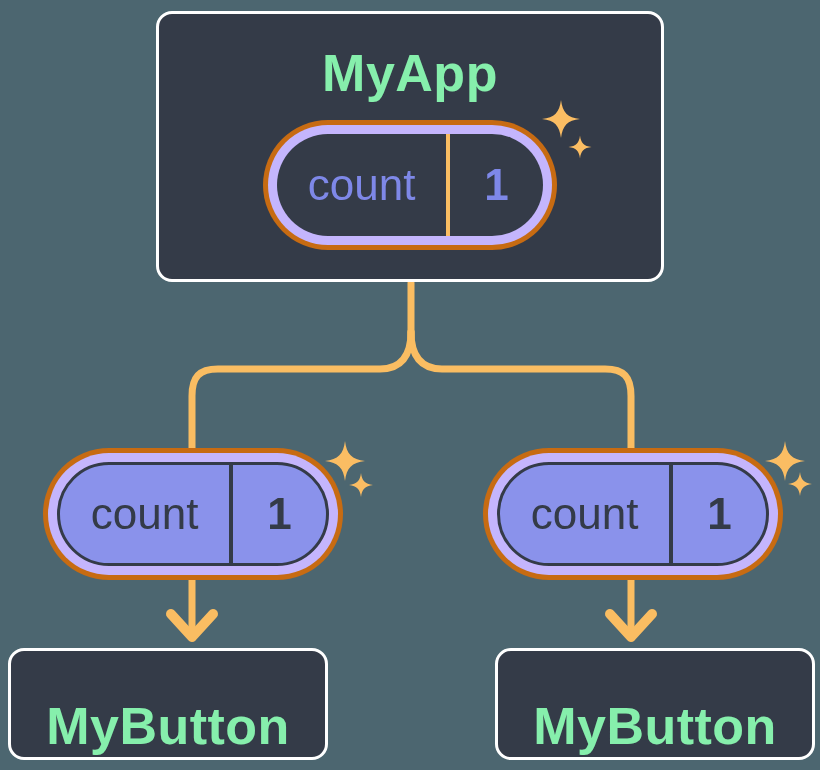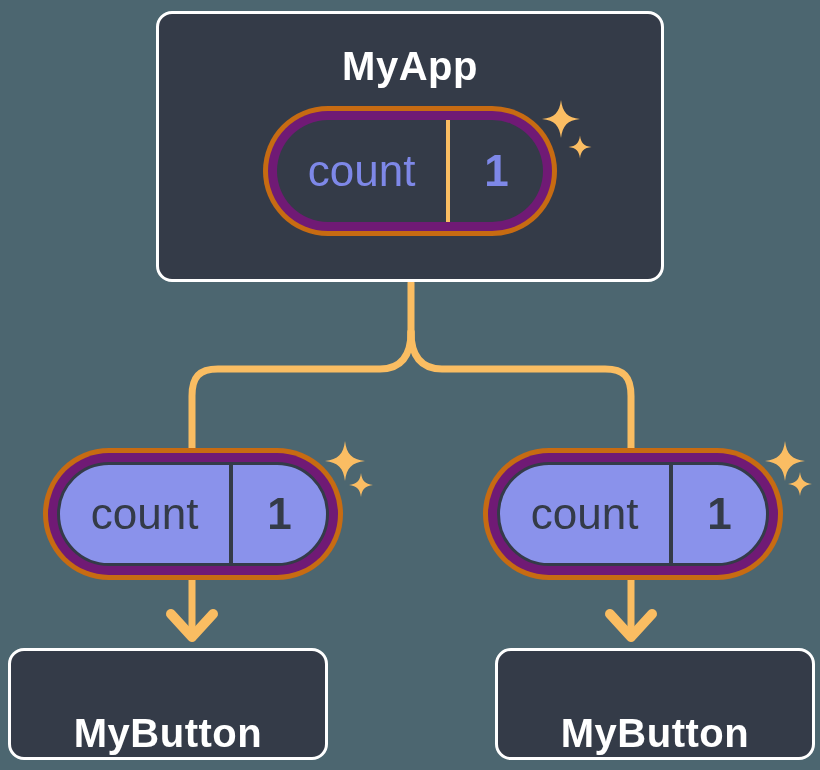--- a/index.html
+++ b/index.html
@@ -34,22 +34,22 @@
   }
   .root-node {
     left: 156px; top: 11px;
     width: 508px; height: 271px;
     display: flex;
     flex-direction: column;
     align-items: center;
     padding-top: 28px;
   }
   .node-title {
-    color: #ffffff;
-    font-size: 40px;
+    color: #86efac;
+    font-size: 52px;
     font-weight: 700;
     line-height: 1.2;
     letter-spacing: 0.5px;
   }
   .leaf-node {
     display: flex;
     align-items: flex-end;
     justify-content: center;
   }
   .leaf-left  { left: 8px;   top: 648px; width: 320px; height: 112px; }
@@ -57,21 +57,21 @@
 
   
   .pill {
     box-sizing: border-box;
     background: #C76B12;
     border-radius: 999px;
     padding: 5px;
   }
   .pill-mid {
     box-sizing: border-box;
-    background: #701a75;
+    background: #c4b5fd;
     border-radius: 999px;
     padding: 9px;
     width: 100%; height: 100%;
   }
   .pill-inner {
     box-sizing: border-box;
     border-radius: 999px;
     width: 100%; height: 100%;
     display: flex;
     align-items: stretch;

